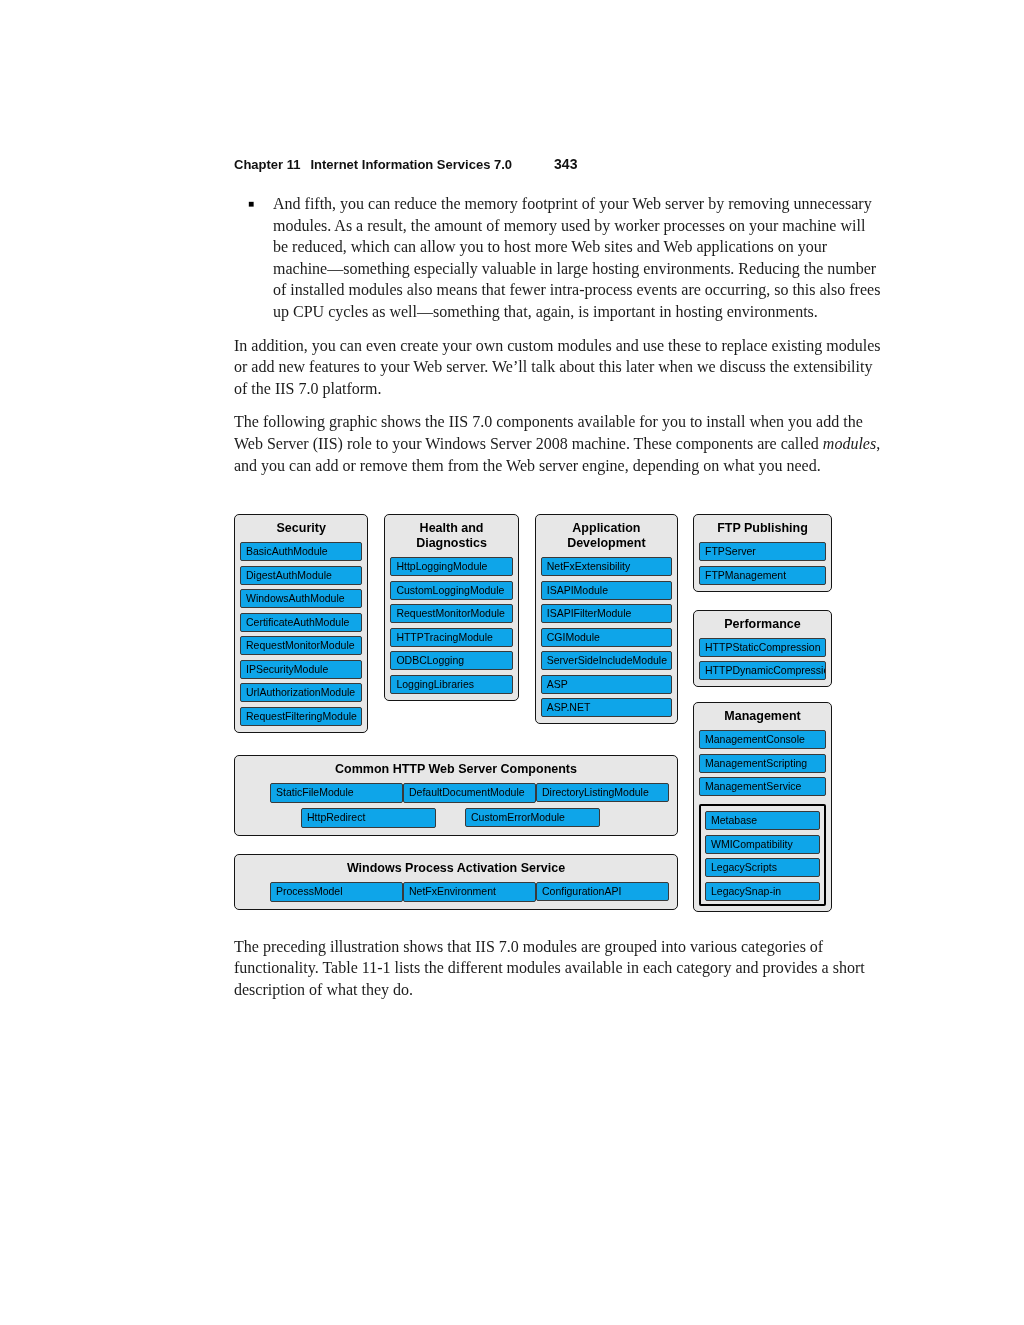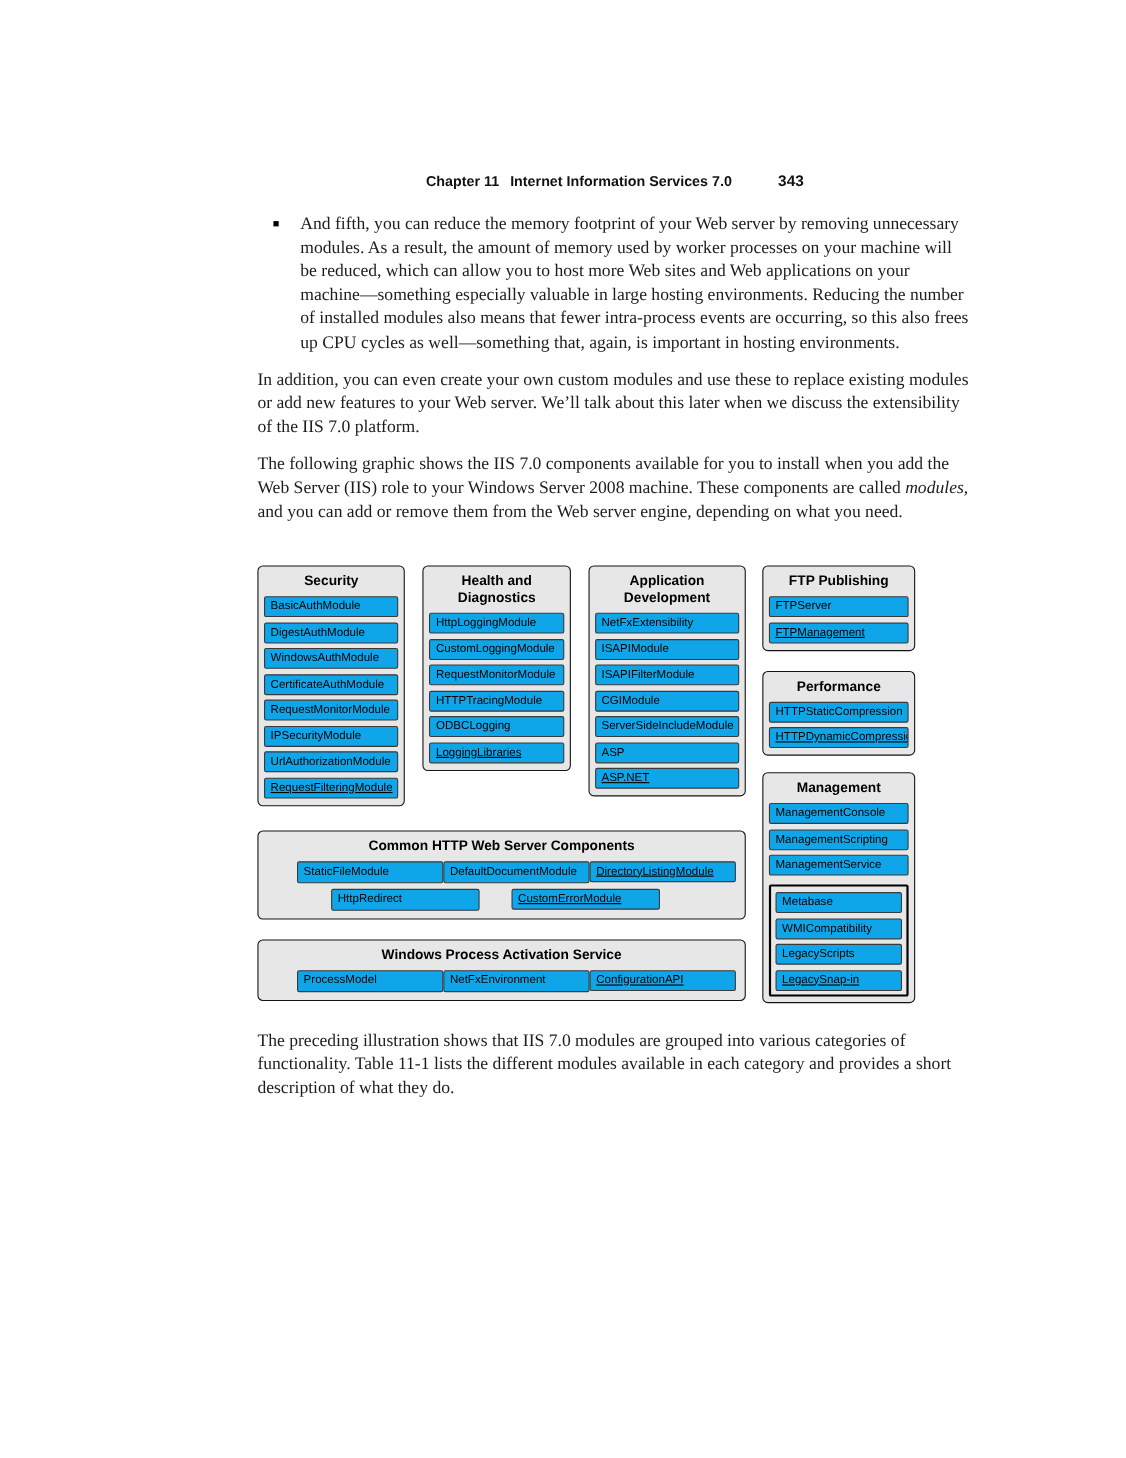--- a/index.html
+++ b/index.html
@@ -13,21 +13,21 @@
     overflow:hidden;
   }
   .content {
     position:absolute;
     left:234px; top:156px;
     width:650px;
   }
   
   .runhead {
     display:flex;
-    justify-content:center;
+    justify-content:flex-start;
     align-items:baseline;
     font-family:"Liberation Sans", sans-serif;
     font-weight:bold;
     font-size:13px;
     color:#111;
     margin-bottom:21px;
   }
   .runhead .chapter { margin-right:10px; }
   .runhead .pageno { margin-left:42px; font-size:14px; }
   
@@ -88,21 +88,21 @@
     border:1px solid #3a3a3a;
     border-radius:2px;
     font-size:10.5px;
     line-height:13px;
     color:#000;
     padding:2px 4px 2px 5px;
     margin-bottom:4.5px;
     white-space:nowrap;
     overflow:hidden;
   }
-  .group .mod:last-child { margin-bottom:1px;text-decoration:underline; }
+  .group .mod:last-child { margin-bottom:1px; }
   
   .group-wide { margin-top:22px; padding:6px 8px 7px 8px; }
   .mod-row {
     display:flex;
     justify-content:flex-end;
     padding-left:36px;
   }
   .mod-row .mod { width:133px; flex:0 0 133px; margin-bottom:0; }
   .mod-row2 {
     display:flex;

